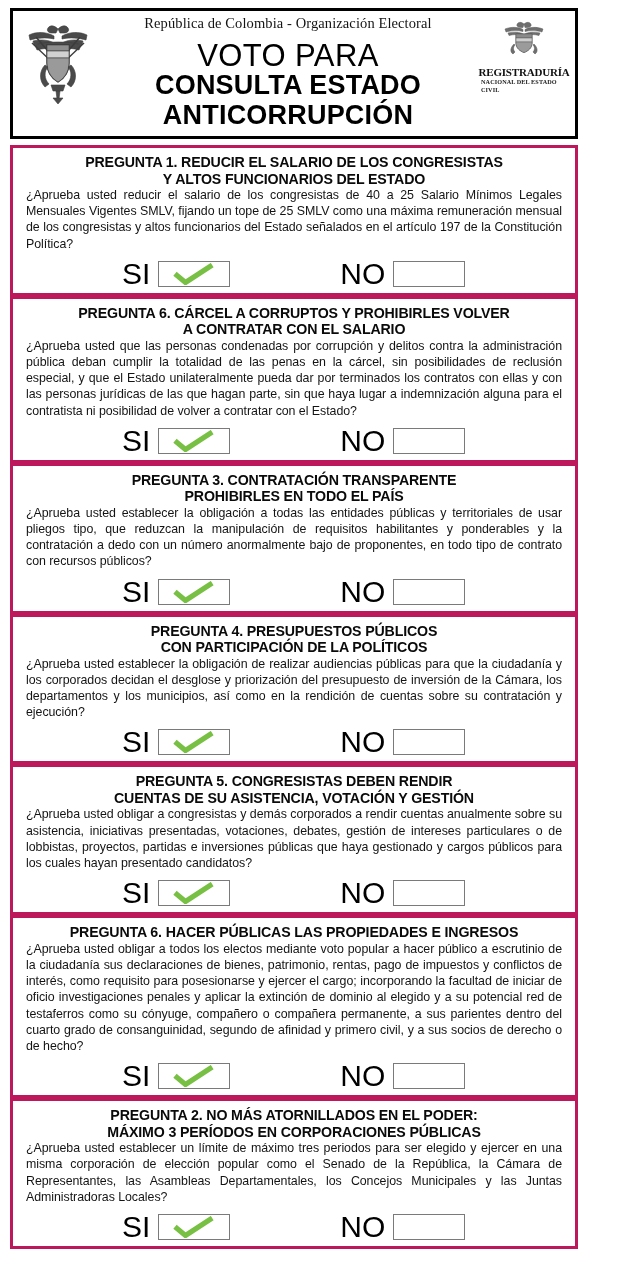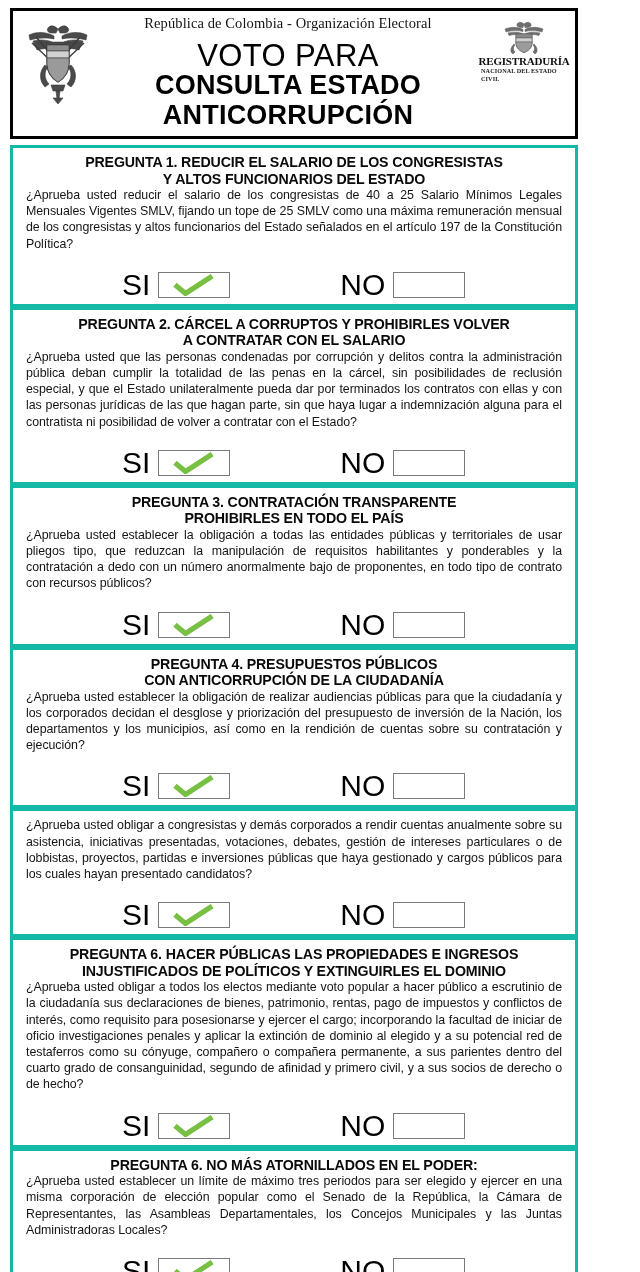--- a/index.html
+++ b/index.html
@@ -75,36 +75,36 @@
     flex-direction: column;
     align-items: center;
     padding-top: 6px;
   }
   .reg-name {
     font-family: "Liberation Serif", serif;
     font-weight: bold;
     font-size: 11px;
     line-height: 11px;
     letter-spacing: -0.2px;
-    margin-top: 1px;
+    margin-top: 12px;
     color: #111;
   }
   .reg-sub {
     font-family: "Liberation Serif", serif;
     font-weight: bold;
     font-size: 6.2px;
     line-height: 8px;
     letter-spacing: 0.1px;
     color: #222;
     margin-top: 0px;
   }
 
   
   .q-block {
-    border: 3px solid #14b8a6;
+    border: 3px solid #be185d;
     box-sizing: border-box;
     padding: 6px 13px 4px 13px;
   }
   .q-title {
     text-align: center;
     font-weight: bold;
     font-size: 14.2px;
     line-height: 16.5px;
     letter-spacing: -0.15px;
     color: #0a0a0a;
@@ -114,21 +114,21 @@
     line-height: 16.2px;
     text-align: justify;
     text-justify: inter-word;
     margin-top: 0;
     color: #141414;
     letter-spacing: -0.05px;
   }
   .q-options {
     display: flex;
     align-items: center;
-    margin-top: 18px;
+    margin-top: 7px;
     padding-left: 96px;
   }
   .opt {
     display: flex;
     align-items: center;
   }
   .opt-no { margin-left: 110px; align-items: center; }
   .opt-label {
     font-size: 30px;
     line-height: 30px;
@@ -244,21 +244,21 @@
             <svg class="check" viewBox="0 0 50 22" aria-hidden="true" style="visibility: hidden;">
               <path d="M8 12.5 L16.5 19.5 L41 3.5" fill="none" stroke="#78c043" stroke-width="5.2" stroke-linecap="square" stroke-linejoin="miter"></path>
             </svg>
           </span>
         </div>
       </div>
     </div>
 
     <div class="q-block">
       <div class="q-title">
-        <div>PREGUNTA 2. CÁRCEL A CORRUPTOS Y PROHIBIRLES VOLVER</div>
+        <div>PREGUNTA 6. CÁRCEL A CORRUPTOS Y PROHIBIRLES VOLVER</div>
         <div>A CONTRATAR CON EL SALARIO</div>
       </div>
       <div class="q-body">¿Aprueba usted que las personas condenadas por corrupción y delitos contra la administración pública deban cumplir la totalidad de las penas en la cárcel, sin posibilidades de reclusión especial, y que el Estado unilateralmente pueda dar por terminados los contratos con ellas y con las personas jurídicas de las que hagan parte, sin que haya lugar a indemnización alguna para el contratista ni posibilidad de volver a contratar con el Estado?</div>
       <div class="q-options">
         <div class="opt opt-si">
           <span class="opt-label">SI</span>
           <span class="opt-box">
             <svg class="check" viewBox="0 0 50 22" aria-hidden="true" style="visibility: visible;">
               <path d="M8 12.5 L16.5 19.5 L41 3.5" fill="none" stroke="#78c043" stroke-width="5.2" stroke-linecap="square" stroke-linejoin="miter"></path>
             </svg>
@@ -297,44 +297,48 @@
               <path d="M8 12.5 L16.5 19.5 L41 3.5" fill="none" stroke="#78c043" stroke-width="5.2" stroke-linecap="square" stroke-linejoin="miter"></path>
             </svg>
           </span>
         </div>
       </div>
     </div>
 
     <div class="q-block">
       <div class="q-title">
         <div>PREGUNTA 4. PRESUPUESTOS PÚBLICOS</div>
-        <div>CON ANTICORRUPCIÓN DE LA CIUDADANÍA</div>
-      </div>
-      <div class="q-body">¿Aprueba usted establecer la obligación de realizar audiencias públicas para que la ciudadanía y los corporados decidan el desglose y priorización del presupuesto de inversión de la Nación, los departamentos y los municipios, así como en la rendición de cuentas sobre su contratación y ejecución?</div>
-      <div class="q-options">
-        <div class="opt opt-si">
-          <span class="opt-label">SI</span>
-          <span class="opt-box">
-            <svg class="check" viewBox="0 0 50 22" aria-hidden="true" style="visibility: visible;">
-              <path d="M8 12.5 L16.5 19.5 L41 3.5" fill="none" stroke="#78c043" stroke-width="5.2" stroke-linecap="square" stroke-linejoin="miter"></path>
-            </svg>
-          </span>
-        </div>
-        <div class="opt opt-no">
-          <span class="opt-label">NO</span>
-          <span class="opt-box">
-            <svg class="check" viewBox="0 0 50 22" aria-hidden="true" style="visibility: hidden;">
-              <path d="M8 12.5 L16.5 19.5 L41 3.5" fill="none" stroke="#78c043" stroke-width="5.2" stroke-linecap="square" stroke-linejoin="miter"></path>
-            </svg>
-          </span>
-        </div>
-      </div>
-    </div>
-
-    <div class="q-block">
+        <div>CON PARTICIPACIÓN DE LA POLÍTICOS</div>
+      </div>
+      <div class="q-body">¿Aprueba usted establecer la obligación de realizar audiencias públicas para que la ciudadanía y los corporados decidan el desglose y priorización del presupuesto de inversión de la Cámara, los departamentos y los municipios, así como en la rendición de cuentas sobre su contratación y ejecución?</div>
+      <div class="q-options">
+        <div class="opt opt-si">
+          <span class="opt-label">SI</span>
+          <span class="opt-box">
+            <svg class="check" viewBox="0 0 50 22" aria-hidden="true" style="visibility: visible;">
+              <path d="M8 12.5 L16.5 19.5 L41 3.5" fill="none" stroke="#78c043" stroke-width="5.2" stroke-linecap="square" stroke-linejoin="miter"></path>
+            </svg>
+          </span>
+        </div>
+        <div class="opt opt-no">
+          <span class="opt-label">NO</span>
+          <span class="opt-box">
+            <svg class="check" viewBox="0 0 50 22" aria-hidden="true" style="visibility: hidden;">
+              <path d="M8 12.5 L16.5 19.5 L41 3.5" fill="none" stroke="#78c043" stroke-width="5.2" stroke-linecap="square" stroke-linejoin="miter"></path>
+            </svg>
+          </span>
+        </div>
+      </div>
+    </div>
+
+    <div class="q-block">
+      <div class="q-title">
+        <div>PREGUNTA 5. CONGRESISTAS DEBEN RENDIR</div>
+        <div>CUENTAS DE SU ASISTENCIA, VOTACIÓN Y GESTIÓN</div>
+      </div>
       <div class="q-body">¿Aprueba usted obligar a congresistas y demás corporados a rendir cuentas anualmente sobre su asistencia, iniciativas presentadas, votaciones, debates, gestión de intereses particulares o de lobbistas, proyectos, partidas e inversiones públicas que haya gestionado y cargos públicos para los cuales hayan presentado candidatos?</div>
       <div class="q-options">
         <div class="opt opt-si">
           <span class="opt-label">SI</span>
           <span class="opt-box">
             <svg class="check" viewBox="0 0 50 22" aria-hidden="true" style="visibility: visible;">
               <path d="M8 12.5 L16.5 19.5 L41 3.5" fill="none" stroke="#78c043" stroke-width="5.2" stroke-linecap="square" stroke-linejoin="miter"></path>
             </svg>
           </span>
         </div>
@@ -345,21 +349,20 @@
               <path d="M8 12.5 L16.5 19.5 L41 3.5" fill="none" stroke="#78c043" stroke-width="5.2" stroke-linecap="square" stroke-linejoin="miter"></path>
             </svg>
           </span>
         </div>
       </div>
     </div>
 
     <div class="q-block">
       <div class="q-title">
         <div>PREGUNTA 6. HACER PÚBLICAS LAS PROPIEDADES E INGRESOS</div>
-        <div>INJUSTIFICADOS DE POLÍTICOS Y EXTINGUIRLES EL DOMINIO</div>
       </div>
       <div class="q-body">¿Aprueba usted obligar a todos los electos mediante voto popular a hacer público a escrutinio de la ciudadanía sus declaraciones de bienes, patrimonio, rentas, pago de impuestos y conflictos de interés, como requisito para posesionarse y ejercer el cargo; incorporando la facultad de iniciar de oficio investigaciones penales y aplicar la extinción de dominio al elegido y a su potencial red de testaferros como su cónyuge, compañero o compañera permanente, a sus parientes dentro del cuarto grado de consanguinidad, segundo de afinidad y primero civil, y a sus socios de derecho o de hecho?</div>
       <div class="q-options">
         <div class="opt opt-si">
           <span class="opt-label">SI</span>
           <span class="opt-box">
             <svg class="check" viewBox="0 0 50 22" aria-hidden="true" style="visibility: visible;">
               <path d="M8 12.5 L16.5 19.5 L41 3.5" fill="none" stroke="#78c043" stroke-width="5.2" stroke-linecap="square" stroke-linejoin="miter"></path>
             </svg>
           </span>
@@ -370,21 +373,22 @@
             <svg class="check" viewBox="0 0 50 22" aria-hidden="true" style="visibility: hidden;">
               <path d="M8 12.5 L16.5 19.5 L41 3.5" fill="none" stroke="#78c043" stroke-width="5.2" stroke-linecap="square" stroke-linejoin="miter"></path>
             </svg>
           </span>
         </div>
       </div>
     </div>
 
     <div class="q-block">
       <div class="q-title">
-        <div>PREGUNTA 6. NO MÁS ATORNILLADOS EN EL PODER:</div>
+        <div>PREGUNTA 2. NO MÁS ATORNILLADOS EN EL PODER:</div>
+        <div>MÁXIMO 3 PERÍODOS EN CORPORACIONES PÚBLICAS</div>
       </div>
       <div class="q-body">¿Aprueba usted establecer un límite de máximo tres periodos para ser elegido y ejercer en una misma corporación de elección popular como el Senado de la República, la Cámara de Representantes, las Asambleas Departamentales, los Concejos Municipales y las Juntas Administradoras Locales?</div>
       <div class="q-options">
         <div class="opt opt-si">
           <span class="opt-label">SI</span>
           <span class="opt-box">
             <svg class="check" viewBox="0 0 50 22" aria-hidden="true" style="visibility: visible;">
               <path d="M8 12.5 L16.5 19.5 L41 3.5" fill="none" stroke="#78c043" stroke-width="5.2" stroke-linecap="square" stroke-linejoin="miter"></path>
             </svg>
           </span>

